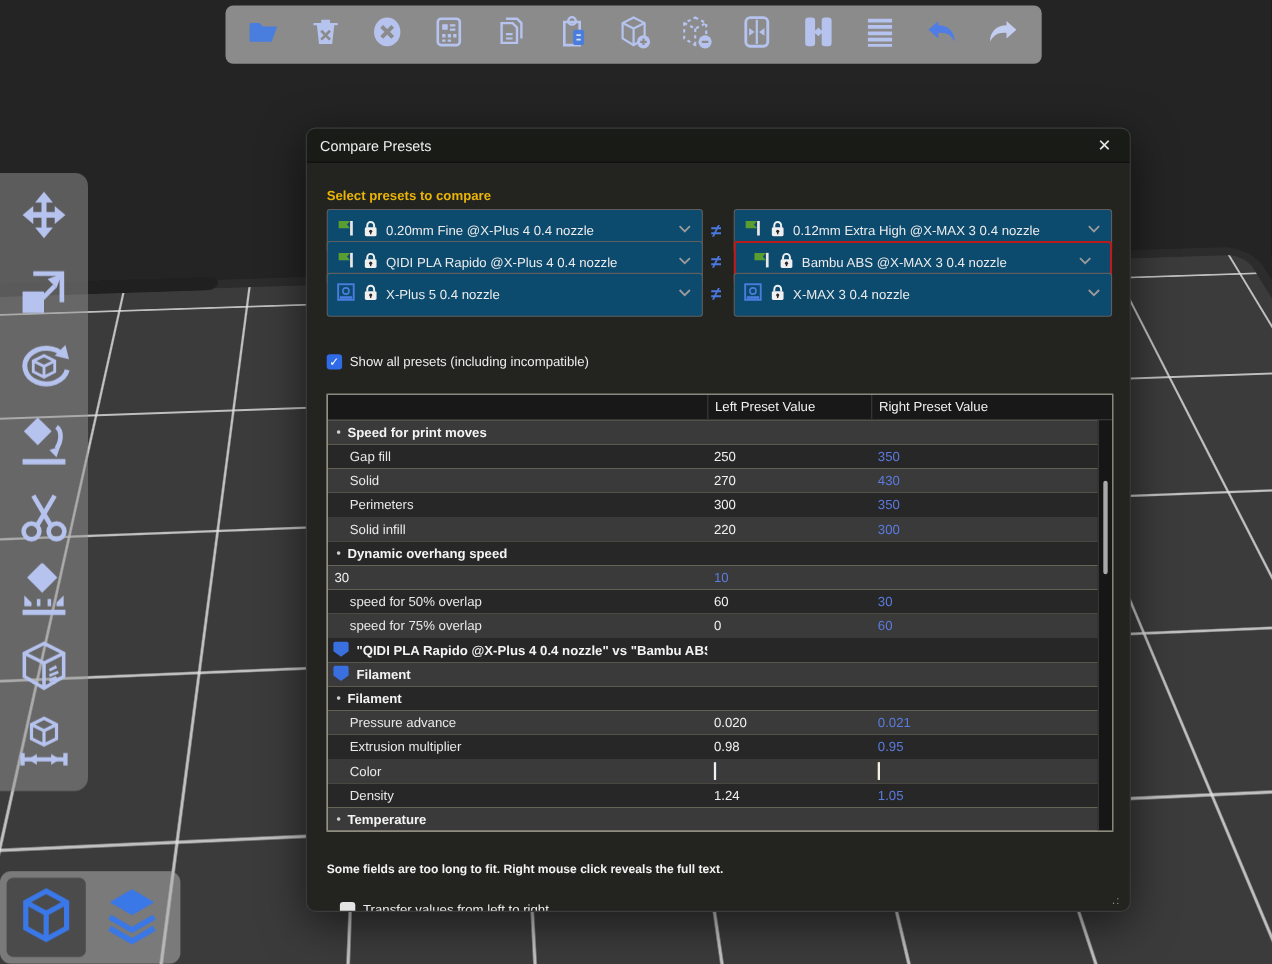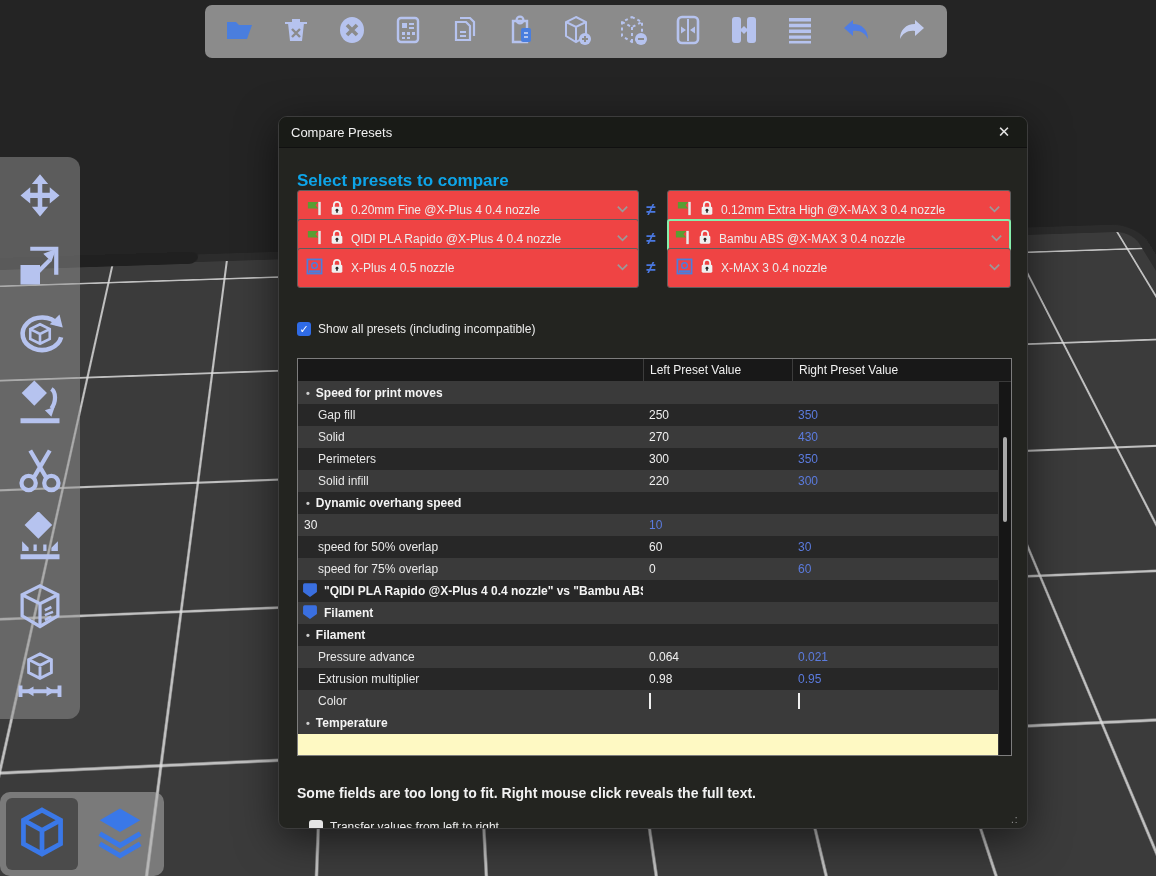--- a/index.html
+++ b/index.html
@@ -34,27 +34,27 @@
   .view-btn svg{width:54px;height:54px;}
   
   .dialog{position:absolute;left:278px;top:105px;width:750px;height:713px;background:#232420;
     border:1px solid #3c3c3c;border-radius:9px;box-shadow:0 10px 40px rgba(0,0,0,.55);overflow:hidden;margin-top:11px;}
   .dlg-title{height:31px;background:#191b17;display:flex;align-items:center;padding:0 12px;
     border-bottom:1px solid #101010;}
   .dlg-title .t{font-size:13px;color:#f0f0f0;flex:1;}
   .dlg-close{width:22px;height:22px;display:flex;align-items:center;justify-content:center;
     color:#e6e6e6;font-size:15px;cursor:pointer;}
   .dlg-body{position:relative;height:682px;}
-  .sect-label{position:absolute;left:18px;top:23px;font-size:17px;font-weight:bold;color:#0ea5e9;}
+  .sect-label{position:absolute;left:18px;top:23px;font-size:12px;font-weight:bold;color:#eab308;}
   .preset-row{position:absolute;left:18px;width:714px;height:26px;display:flex;align-items:center;}
-  .combo{height:40px;background:#ef4444;border:1px solid #5e5e5e;border-radius:3px;display:flex;
+  .combo{height:40px;background:#0c4a6e;border:1px solid #5e5e5e;border-radius:3px;display:flex;
     align-items:center;gap:6px;padding:0 8px;cursor:pointer;}
   .combo.left{width:344px;}
   .combo.right{width:346px;margin-left:4px;}
-  .combo.focused{border:2px solid #86efac;padding:0 5px;}
+  .combo.focused{border:2px solid #b91c1c;padding:0 15px;}
   .combo .lbl{flex:1;font-size:12px;color:#ececec;white-space:nowrap;overflow:hidden;}
   .combo svg{flex:none;}
   .neq{width:24px;text-align:center;color:#4a78e0;font-size:17px;font-weight:bold;flex:none;}
   .chk-row{position:absolute;left:18px;display:flex;align-items:center;gap:7px;font-size:12px;color:#ececec;cursor:pointer;}
   .chk{width:14px;height:14px;border-radius:3px;display:flex;align-items:center;justify-content:center;
     font-size:11px;color:#fff;}
   .chk.checked{background:#2f6be6;}
   .chk.unchecked{background:#e4e4e4;}
   
   .diff-table{position:absolute;left:18px;top:210px;width:715px;height:398px;border:1px solid #7d7d7d;
@@ -71,21 +71,21 @@
   .dt-row .c1{display:flex;align-items:center;gap:6px;padding-left:20px;color:#e8e8e8;white-space:nowrap;overflow:hidden;}
   .dt-row.category .c1{padding-left:8px;font-weight:bold;color:#f4f4f4;}
   .dt-row.group .c1{padding-left:4px;font-weight:bold;color:#f4f4f4;}
   .dt-row .bullet{color:#cfcfcf;font-size:11px;}
   .dt-row .c2{color:#f0f0f0;padding-left:6px;}
   .dt-row .c3{color:#5b7bde;padding-left:6px;}
   .swatch{height:15px;border:1px solid #f0f0f0;}
   
   .dt-scroll{position:absolute;top:23px;right:0;width:13px;bottom:0;background:#161616;border-left:1px solid #3a3a3a;}
   .dt-thumb{position:absolute;left:4px;width:4px;top:55px;height:85px;background:#a8a8a8;border-radius:2px;cursor:pointer;}
-  .footer-note{position:absolute;left:18px;top:637px;font-size:14px;font-weight:bold;color:#f2f2f2;}
+  .footer-note{position:absolute;left:18px;top:637px;font-size:11px;font-weight:bold;color:#f2f2f2;}
   .grip{position:absolute;right:4px;bottom:3px;width:12px;height:12px;cursor:nwse-resize;
     color:#9a9a9a;font-size:10px;line-height:10px;letter-spacing:1px;}
 </style>
 </head>
 <body>
 
 <div id="app">
 
   <div class="scene">
     <div class="plate-wrap">
@@ -342,21 +342,21 @@
                   <rect x="1.5" y="1.5" width="15" height="15" stroke="#4a7ede" stroke-width="1.8" fill="none"></rect>
                   <circle cx="9" cy="8" r="3" stroke="#4a7ede" stroke-width="1.5" fill="none"></circle>
                   <rect x="3" y="13" width="12" height="2.5" fill="#4a7ede"></rect>
                 </svg></span>
       <span><svg width="16" height="16" viewBox="0 0 18 18">
                   <path stroke="#f0f0f0" stroke-width="2" fill="none" d="M5.5 8V5.5a3.5 3.5 0 0 1 7 0V8"></path>
                   <rect x="3" y="7.5" width="12" height="9" rx="1.5" fill="#f0f0f0"></rect>
                   <circle cx="9" cy="11.5" r="1.6" fill="#2a2a2a"></circle>
                   <rect x="8.3" y="12" width="1.4" height="2.6" fill="#2a2a2a"></rect>
                 </svg></span>
-      <span class="lbl">X-Plus 4 0.5 nozzle</span>
+      <span class="lbl">X-Plus 5 0.4 nozzle</span>
       <span><svg width="15" height="15" viewBox="0 0 16 16">
                   <path stroke="#9a9a9a" stroke-width="1.8" fill="none" d="M3 6l5 5 5-5"></path>
                 </svg></span>
     </div>
     <span class="neq">≠</span>
     <div class="combo right">
       <span><svg width="17" height="17" viewBox="0 0 18 18">
                   <rect x="1.5" y="1.5" width="15" height="15" stroke="#4a7ede" stroke-width="1.8" fill="none"></rect>
                   <circle cx="9" cy="8" r="3" stroke="#4a7ede" stroke-width="1.5" fill="none"></circle>
                   <rect x="3" y="13" width="12" height="2.5" fill="#4a7ede"></rect>
@@ -474,36 +474,43 @@
                 <span class="bullet">•</span>
                 <span>Filament</span>
               </div>
               <div class="c2"></div>
               <div class="c3"></div>
             </div>
             <div class="dt-row light param">
               <div class="c1">
                 <span>Pressure advance</span>
               </div>
-              <div class="c2">0.064</div>
+              <div class="c2">0.020</div>
               <div class="c3">0.021</div>
             </div>
             <div class="dt-row dark param">
               <div class="c1">
                 <span>Extrusion multiplier</span>
               </div>
               <div class="c2">0.98</div>
               <div class="c3">0.95</div>
             </div>
             <div class="dt-row light color">
               <div class="c1">
                 <span>Color</span>
               </div>
               <div class="c2"><span class="swatch" style="width:78px;background:#2e96f5"></span></div>
               <div class="c3"><span class="swatch" style="width:62px;background:#ffc400"></span></div>
+            </div>
+            <div class="dt-row dark param">
+              <div class="c1">
+                <span>Density</span>
+              </div>
+              <div class="c2">1.24</div>
+              <div class="c3">1.05</div>
             </div>
             <div class="dt-row light category">
               <div class="c1">
                 <span class="bullet">•</span>
                 <span>Temperature</span>
               </div>
               <div class="c2"></div>
               <div class="c3"></div>
             </div>
           </div>

